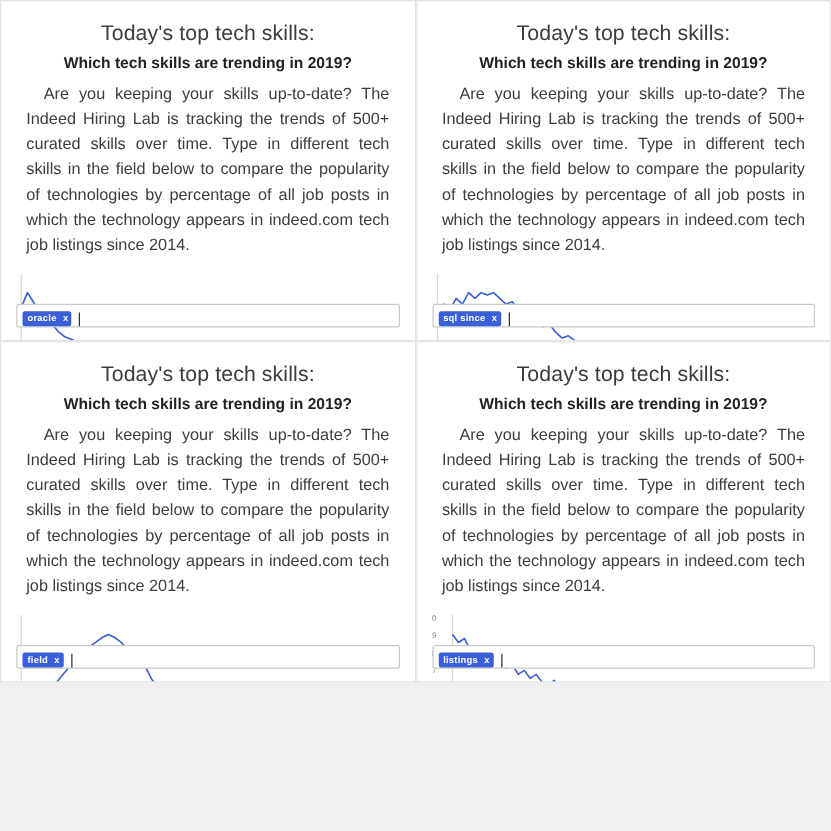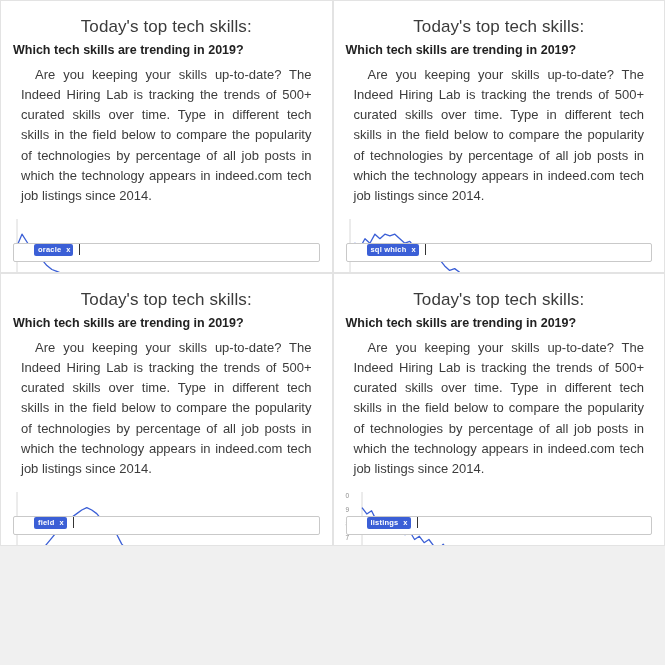--- a/index.html
+++ b/index.html
@@ -26,20 +26,21 @@
   }
   .title{
     text-align:center;
     font-size:17px;
     color:#3b3b3b;
     font-weight:400;
     margin:6px 0 6px 0;
     letter-spacing:0.1px;
   }
   .subtitle{
+    text-align:center;
     font-size:12.5px;
     font-weight:bold;
     color:#222;
     margin:0 0 8px 0;
   }
   .blurb{
     font-size:13px;
     line-height:1.55;
     color:#3c3c3c;
     text-align:justify;
@@ -65,22 +66,22 @@
   }
   .search-bar{
     position:absolute;
     left:12px;right:12px;
     bottom:10px;
     height:19px;
     border:1px solid #c9c9c9;
     border-radius:2px;
     background:#fff;
     display:flex;
-    align-items:flex-start;
-    padding:0 20px;
+    align-items:flex-end;
+    padding:0 4px;
     box-sizing:border-box;
   }
   .tag{
     display:inline-flex;
     align-items:center;
     background:#3b5fd6;
     color:#fff;
     font-size:7.5px;
     font-weight:bold;
     border-radius:2px;
@@ -165,21 +166,21 @@
       <div class="xaxis" id="xax-1">
           <span class="xlabel" style="left: 33.4px;">2015</span>
           <span class="xlabel" style="left: 92.2px;">2016</span>
           <span class="xlabel" style="left: 151px;">2017</span>
           <span class="xlabel" style="left: 209.8px;">2018</span>
           <span class="xlabel" style="left: 268.6px;">2019</span>
         </div>
     </div>
     <div class="search-bar">
       <span class="tag">
-        <span class="tag-label">sql which</span>
+        <span class="tag-label">sql since</span>
         <span class="tag-x">x</span>
       </span>
       <span class="caret"></span>
     </div>
   </div>
 
   <div class="panel">
     <div class="title">Today's top tech skills:</div>
     <div class="subtitle">Which tech skills are trending in 2019?</div>
     <div class="blurb">Are you keeping your skills up-to-date? The Indeed Hiring Lab is tracking the trends of 500+ curated skills over time. Type in different tech skills in the field below to compare the popularity of technologies by percentage of all job posts in which the technology appears in indeed.com tech job listings since 2014.</div>

